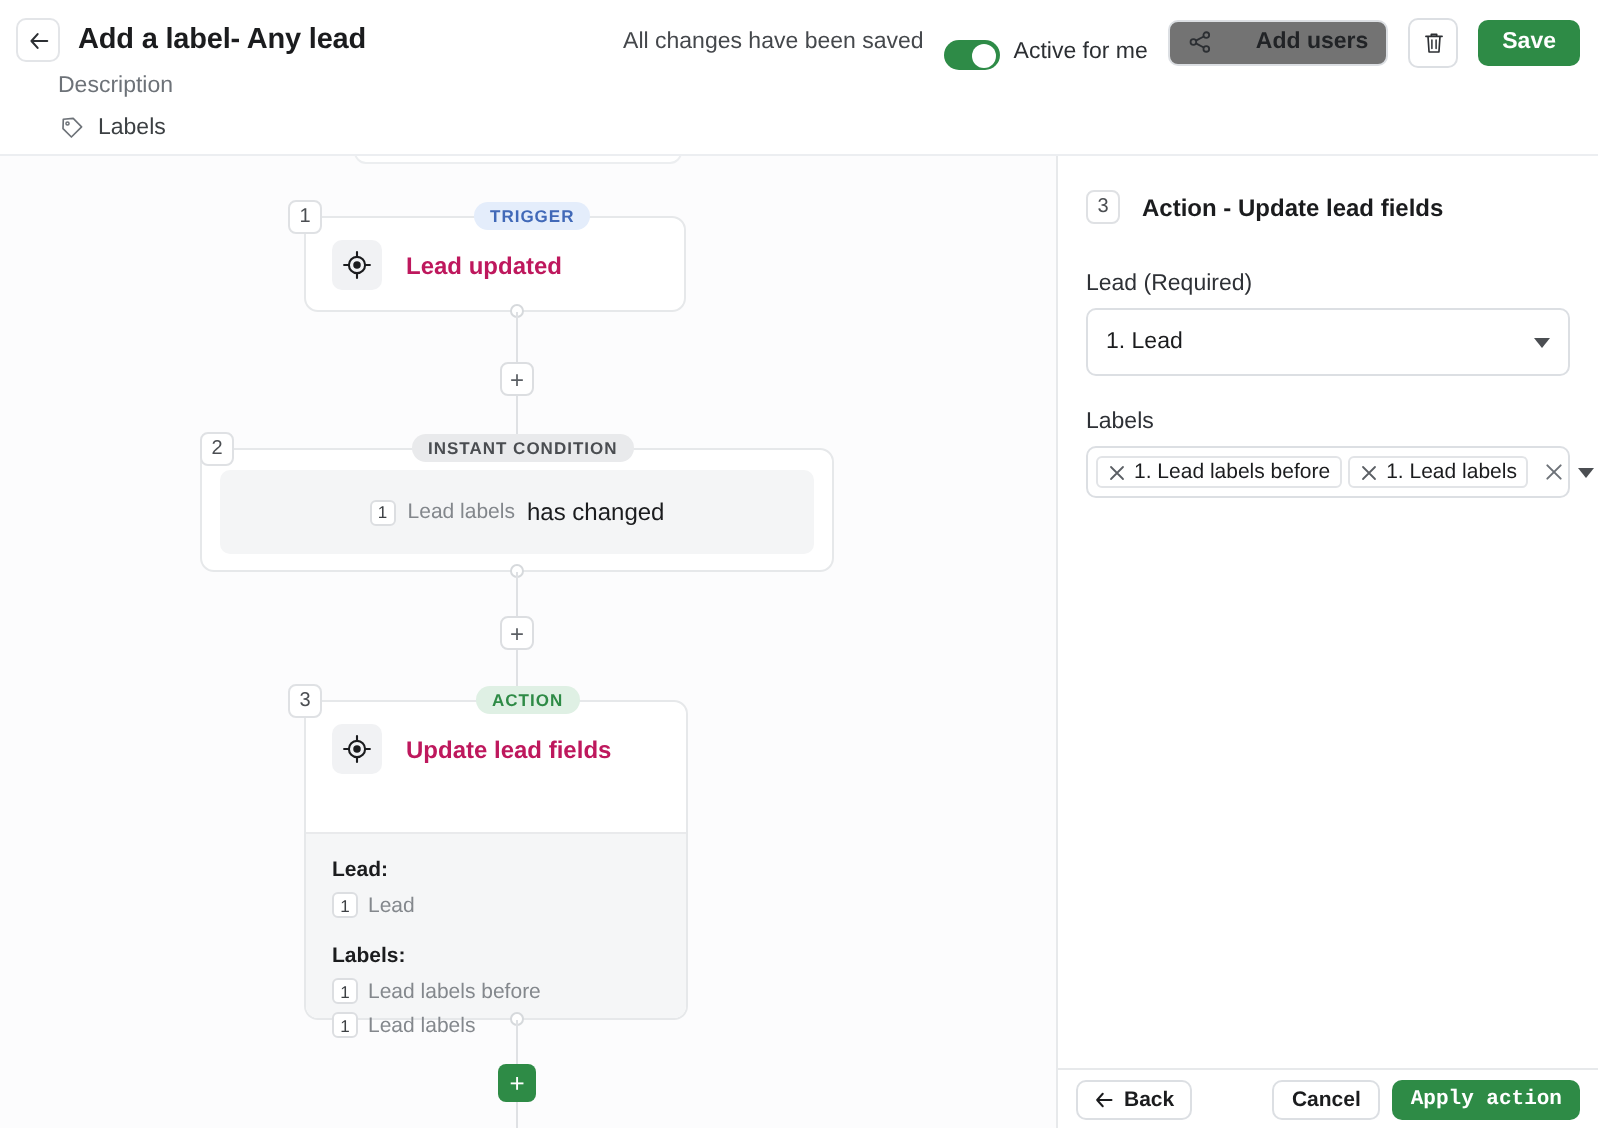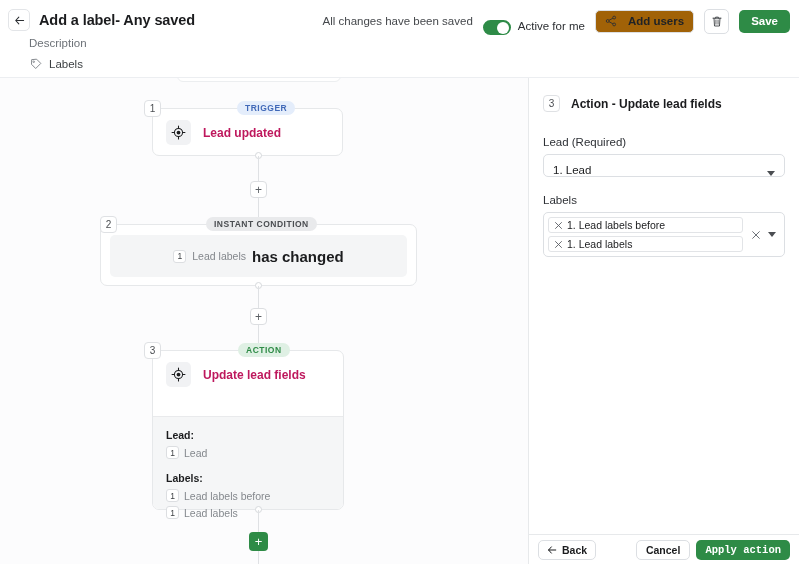--- a/index.html
+++ b/index.html
@@ -35,22 +35,22 @@
   .toggle {
     width:28px; height:15px; border-radius:8px; background:#2e8b47;
     position:relative; cursor:pointer; flex:none;
   }
   .toggle .knob {
     position:absolute; top:1.5px; right:1.5px; width:12px; height:12px;
     border-radius:50%; background:#fff;
   }
   .toggle-label { font-size:11.5px; color:#2c2f33; white-space:nowrap; }
   .btn-outline {
-    height:23px; border:1px solid #dcdfe3; border-radius:5px; background:#a16207;
-    display:flex; align-items:center; gap:11px; padding:0 9px;
+    height:23px; border:1px solid #dcdfe3; border-radius:5px; background:#737373;
+    display:flex; align-items:center; gap:22px; padding:0 9px;
     font-size:11.5px; font-weight:bold; color:#212326; cursor:pointer; white-space:nowrap;
   }
   .icon-btn {
     width:25px; height:25px; border:1px solid #dcdfe3; border-radius:5px; background:#fff;
     display:flex; align-items:center; justify-content:center; cursor:pointer;
   }
   .btn-green {
     height:23px; min-width:48px; border:none; border-radius:5px; background:#2e8b46;
     display:flex; align-items:center; justify-content:center; padding:0 12px;
     font-size:11.5px; font-weight:bold; color:#fff; cursor:pointer;
@@ -114,21 +114,21 @@
     position:absolute; left:9px; top:10px; right:9px; height:42px;
     background:#f4f5f6; border-radius:5px; display:flex; align-items:center;
     justify-content:center; gap:6px;
   }
   .chip {
     display:inline-flex; align-items:center; justify-content:center;
     min-width:13px; height:13px; padding:0 3px; border:1px solid #dcdee1;
     border-radius:3px; background:#fff; font-size:8.5px; color:#3d4044;
   }
   .chip-text { font-size:10.5px; color:#83878c; }
-  .chip-bold { font-size:15px; color:#1b1c1e; font-weight:bold; }
+  .chip-bold { font-size:12px; color:#1b1c1e; font-weight:normal; }
 
   .action-body {
     position:absolute; left:0; right:0; top:49px; bottom:0;
     background:#f5f6f7; border-top:1px solid #e9eaec;
     border-radius:0 0 6px 6px; padding:12px 0 0 13px;margin-top:16px;
   }
   .fld-label { font-size:10.5px; font-weight:bold; color:#1b1c1e; margin-bottom:5px; }
   .fld-row { display:flex; align-items:center; gap:5px; margin-bottom:4px; }
   .fld-val { font-size:10.5px; color:#84888d; }
   .gap { height:9px; }
@@ -141,32 +141,32 @@
   .panel-hdr { display:flex; align-items:center; gap:11px; padding:17px 0 0 14px; }
   .panel-num {
     width:17px; height:17px; border:1px solid #dfe1e4; border-radius:4px;
     background:#fff; display:flex; align-items:center; justify-content:center;
     font-size:10px; color:#4b4e52; flex:none;
   }
   .panel-title { font-size:12px; font-weight:bold; color:#1b1c1e; }
   .panel-body { padding:24px 14px 0 14px; }
   .field-label { font-size:11.5px; color:#2e3136; margin-bottom:6px; }
   .select {
-    height:23px; border:1px solid #dcdfe3; border-radius:5px; background:#fff;
-    display:flex; align-items:flex-end; justify-content:space-between;
+    height:34px; border:1px solid #dcdfe3; border-radius:5px; background:#fff;
+    display:flex; align-items:center; justify-content:space-between;
     padding:0 9px; cursor:pointer;
   }
   .select .val { font-size:11.5px; color:#1b1c1e; }
   .caret { width:0; height:0; border-left:4px solid transparent;
            border-right:4px solid transparent; border-top:5px solid #4b4e52; }
   .multi {
     margin-top:6px; border:1px solid #dcdfe3; border-radius:5px; background:#fff;
     display:flex; align-items:flex-start; padding:4px;
   }
-  .multi-tags { flex:1; display:flex; flex-direction:column; gap:3px; }
+  .multi-tags { flex:1; display:flex; flex-direction:row; gap:3px; }
   .tag {
     border:1px solid #e2e4e7; border-radius:3px; background:#fff;
     height:16px; display:flex; align-items:center; gap:4px; padding:0 5px;
   }
   .tag .t { font-size:10.5px; color:#1b1c1e; white-space:nowrap; }
   .multi-ctrl { display:flex; align-items:center; gap:7px; padding:0 4px 0 8px; align-self:center; }
 
   .panel-footer {
     position:absolute; left:0; right:0; bottom:0; height:30px;
     border-top:1px solid #e7e9eb; background:#fff;
@@ -195,21 +195,21 @@
 <div class="app">
 
   <div class="header">
 
     <div class="hdr-row1">
       <div class="back-btn">
         <svg width="11" height="11" viewBox="0 0 16 16">
           <path d="M7 3 L2.5 8 L7 13 M2.5 8 L14 8" fill="none" stroke="#2c2f33" stroke-width="1.5" stroke-linecap="round" stroke-linejoin="round"></path>
         </svg>
       </div>
-      <div class="page-title">Add a label- Any saved</div>
+      <div class="page-title">Add a label- Any lead</div>
     </div>
 
     <div class="desc">Description</div>
 
     <div class="labels-line">
       <svg width="12" height="12" viewBox="0 0 16 16">
         <path d="M8.8 1.6 L14.4 7.2 L7.6 14 L2 8.4 L2.2 2.2 Z" fill="none" stroke="#6d7278" stroke-width="1.1" stroke-linejoin="round"></path>
         <circle cx="5" cy="5" r="1.05" fill="none" stroke="#6d7278" stroke-width="1"></circle>
       </svg>
       <span class="txt">Labels</span>

